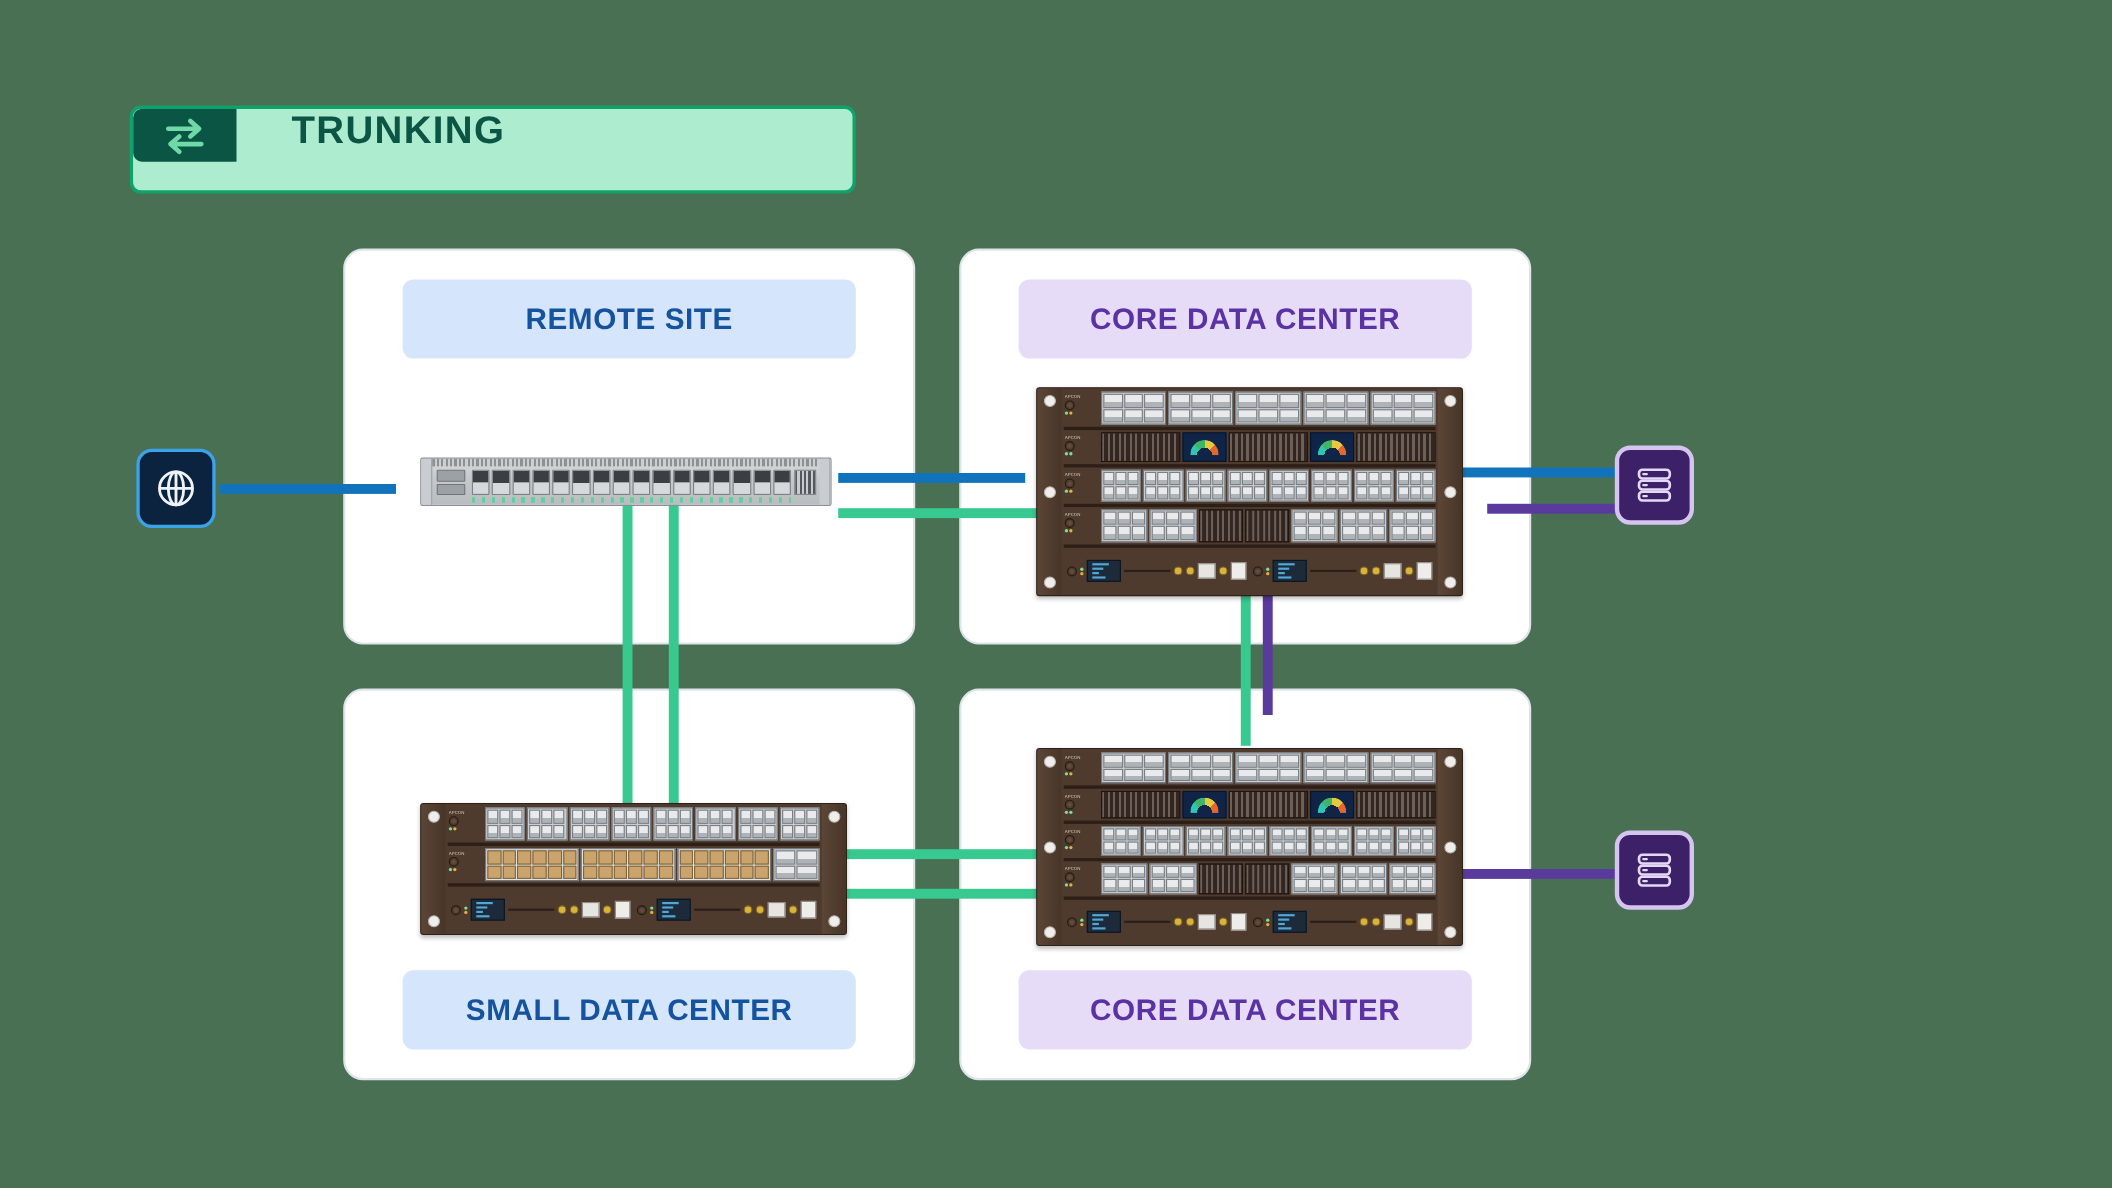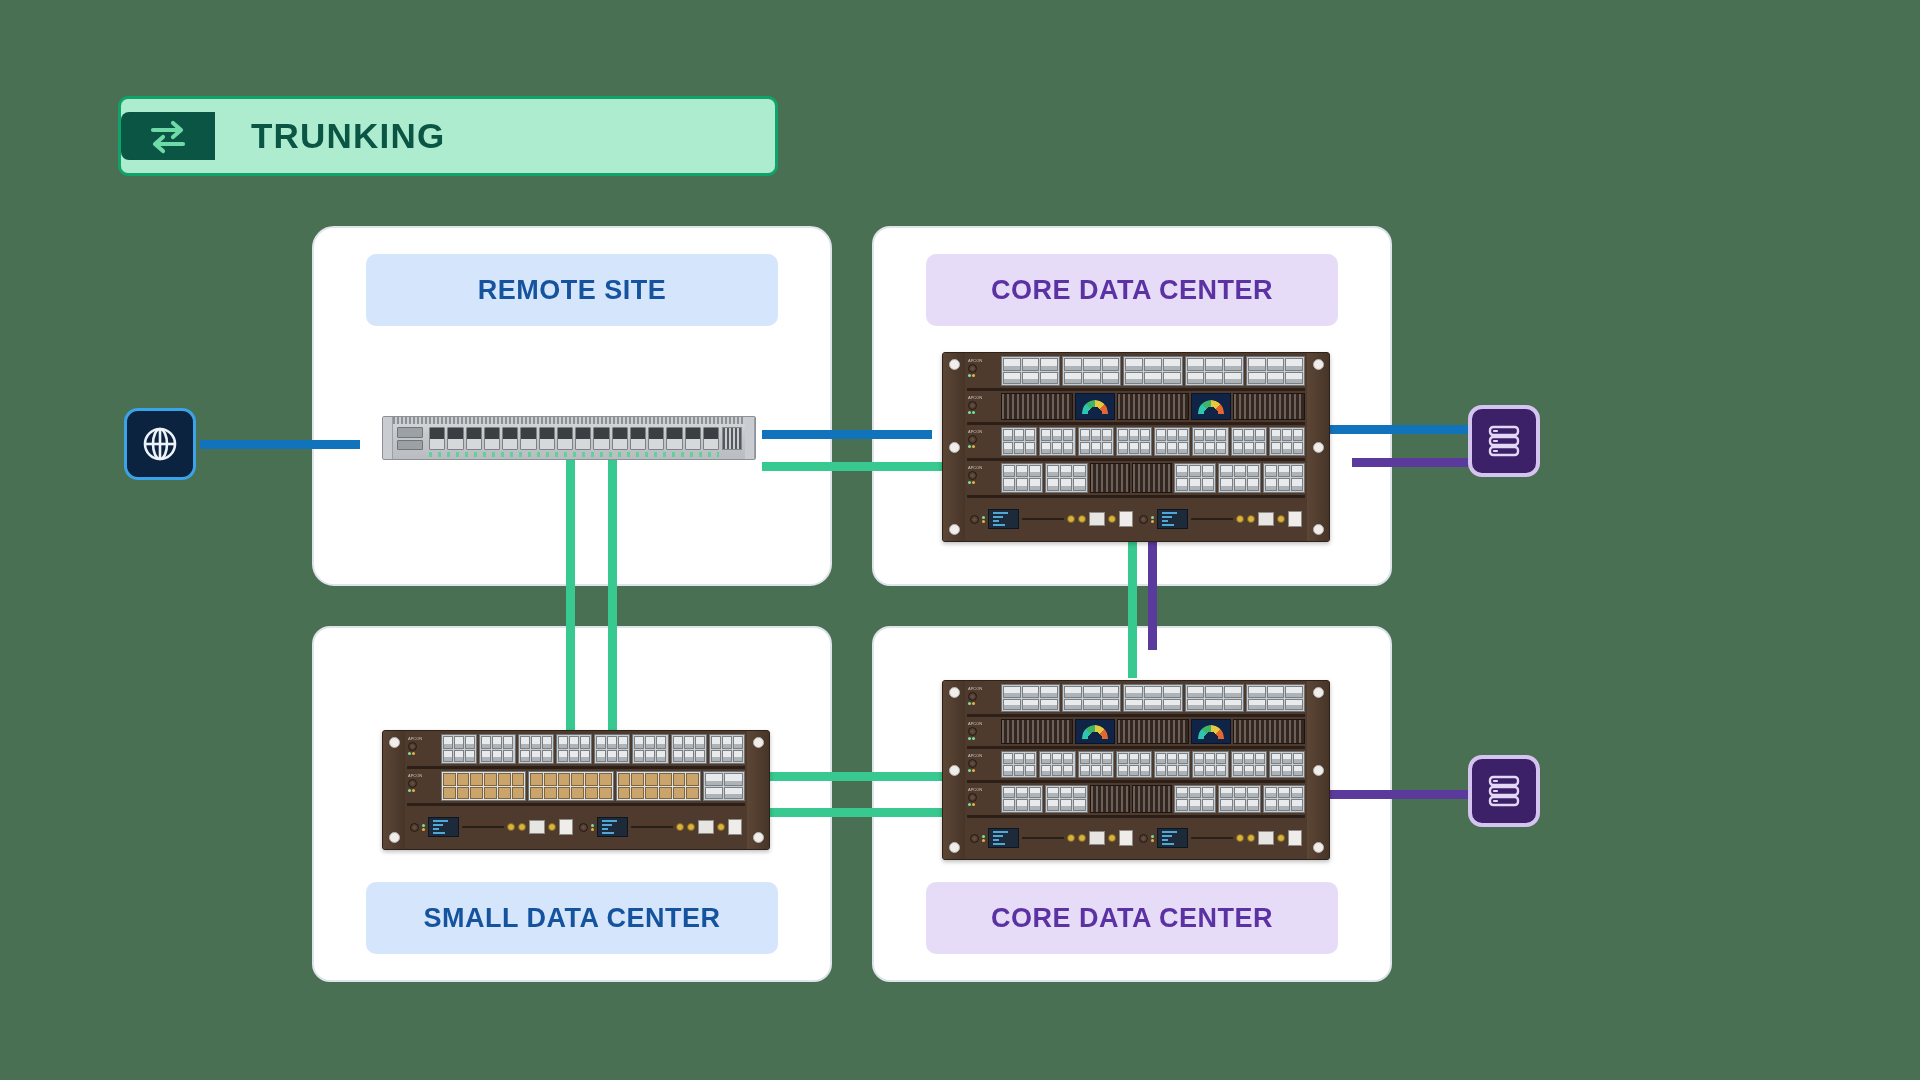--- a/index.html
+++ b/index.html
@@ -8,25 +8,26 @@
     background: #4a7054;
     font-family: "Liberation Sans", sans-serif;
     overflow: hidden;
   }
   #stage { position: relative; width: 1920px; height: 1080px; }
 
   
   .badge {
     position: absolute; left: 118px; top: 96px;
     width: 660px; height: 80px;
-    display: flex; align-items: center;
+    display: flex; align-items: flex-start;
     background: #aeecd0;
     border: 3px solid #0fa36b;
     border-radius: 10px;
     overflow: hidden;
+    gap: 14px;
   }
   .badge-icon {
     width: 94px; background: #0b5545;
     border-radius: 8px 0 0 8px;
     display: flex; align-items: center; justify-content: center;
     flex: none;
   }
   .badge-label {
     flex: 1; display: flex; align-items: center;
     padding-left: 36px;
@@ -34,21 +35,21 @@
     color: #0b5545;
   }
 
   
   .panel {
     position: absolute;
     background: #ffffff;
     border: 2px solid #dfe3ea;
     border-radius: 18px;
   }
-  #panel-remote   { left: 312px;  top: 226px; width: 520px; height: 360px; border-radius: 22px; }
+  #panel-remote   { left: 312px;  top: 226px; width: 520px; height: 360px; }
   #panel-core-top { left: 872px;  top: 226px; width: 520px; height: 360px; }
   #panel-small    { left: 312px;  top: 626px; width: 520px; height: 356px; }
   #panel-core-bot { left: 872px;  top: 626px; width: 520px; height: 356px; }
 
   .panel-pill {
     position: absolute; left: 50%; transform: translateX(-50%);
     width: 412px; height: 72px;
     border-radius: 10px;
     display: flex; align-items: center; justify-content: center;
     font-size: 27px; font-weight: bold; letter-spacing: 0.5px;

